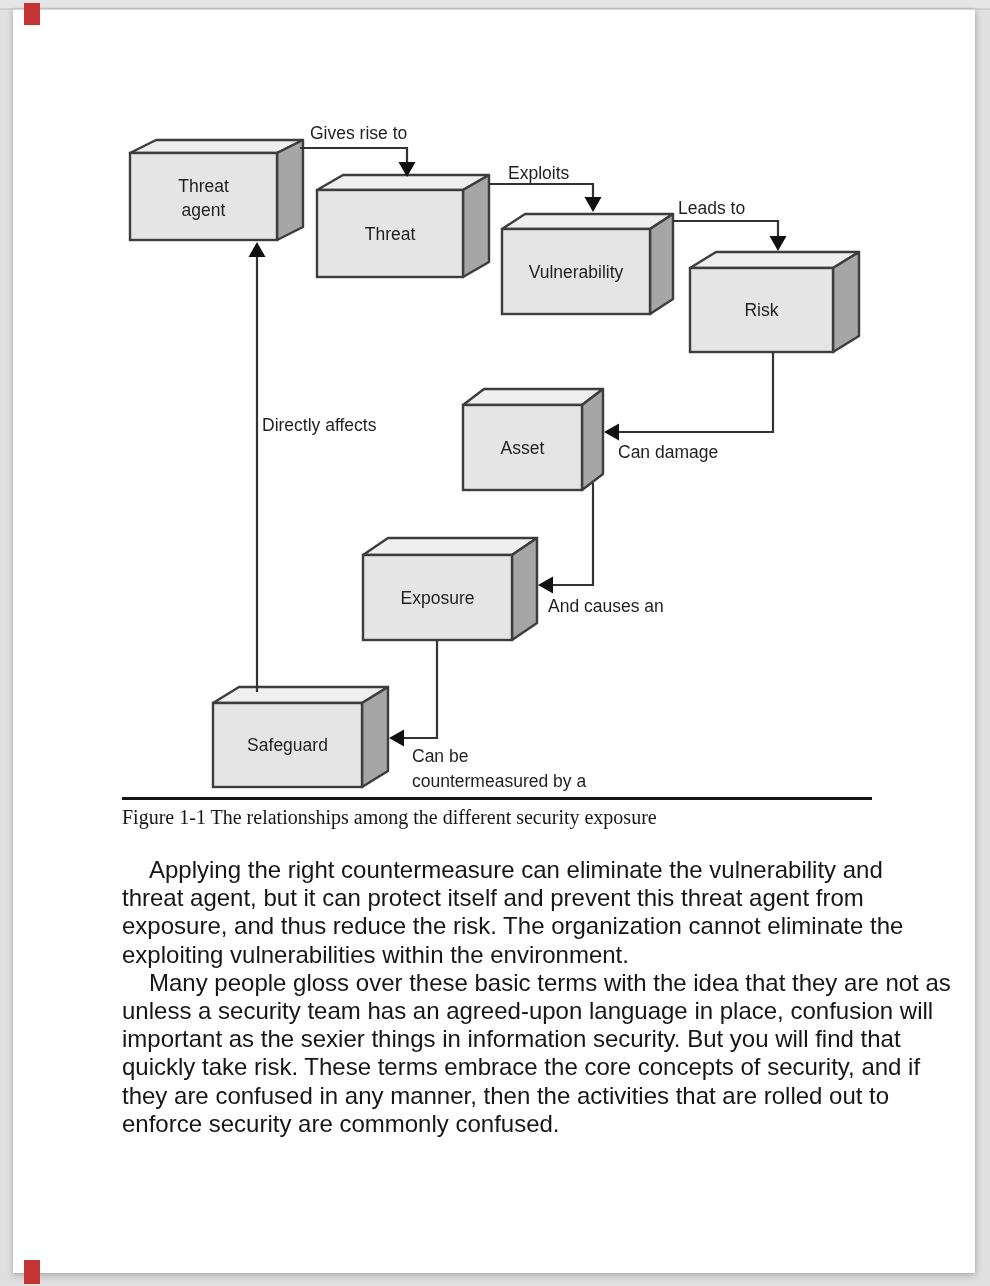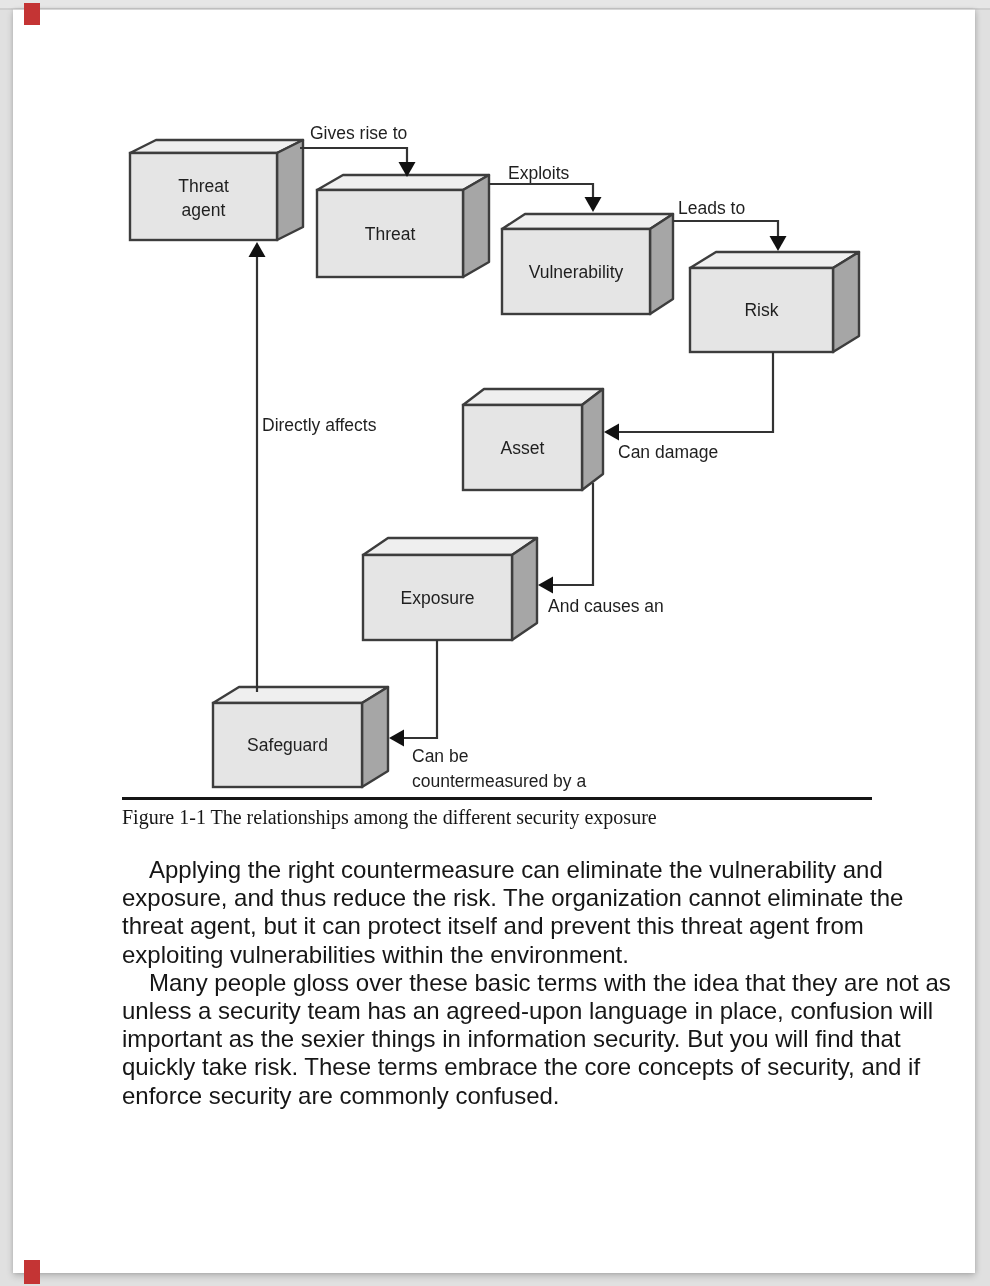--- a/index.html
+++ b/index.html
@@ -89,25 +89,26 @@
       <text x="412" y="762" fill="#1f1f1f" font-family="&quot;Liberation Sans&quot;, sans-serif" font-size="17.5px">Can be</text>
       <text x="412" y="787" fill="#1f1f1f" font-family="&quot;Liberation Sans&quot;, sans-serif" font-size="17.5px">countermeasured by a</text>
     </svg>
 
   <div class="fig-rule" style="background: rgb(22, 22, 22);"></div>
 
   <div class="fig-caption" style="color: rgb(22, 22, 22);"><span class="fig-label">Figure 1-1</span><span> The relationships among the different security exposure</span></div>
 
   <div class="body-text" id="body-text" style="color: rgb(22, 22, 22);">
       <div class="line indent">Applying the right countermeasure can eliminate the vulnerability and</div>
+      <div class="line">threat agent, but it can protect itself and prevent this threat agent from</div>
       <div class="line">exposure, and thus reduce the risk. The organization cannot eliminate the</div>
-      <div class="line">threat agent, but it can protect itself and prevent this threat agent from</div>
       <div class="line">exploiting vulnerabilities within the environment.</div>
       <div class="line indent">Many people gloss over these basic terms with the idea that they are not as</div>
       <div class="line">unless a security team has an agreed-upon language in place, confusion will</div>
       <div class="line">important as the sexier things in information security. But you will find that</div>
       <div class="line">quickly take risk. These terms embrace the core concepts of security, and if</div>
+      <div class="line">they are confused in any manner, then the activities that are rolled out to</div>
       <div class="line">enforce security are commonly confused.</div>
     </div>
 
   <div class="marker marker-top" style="background: rgb(196, 52, 52);"></div>
   <div class="marker marker-bottom" style="background: rgb(196, 52, 52);"></div>
 </div>
 
 </body></html>

